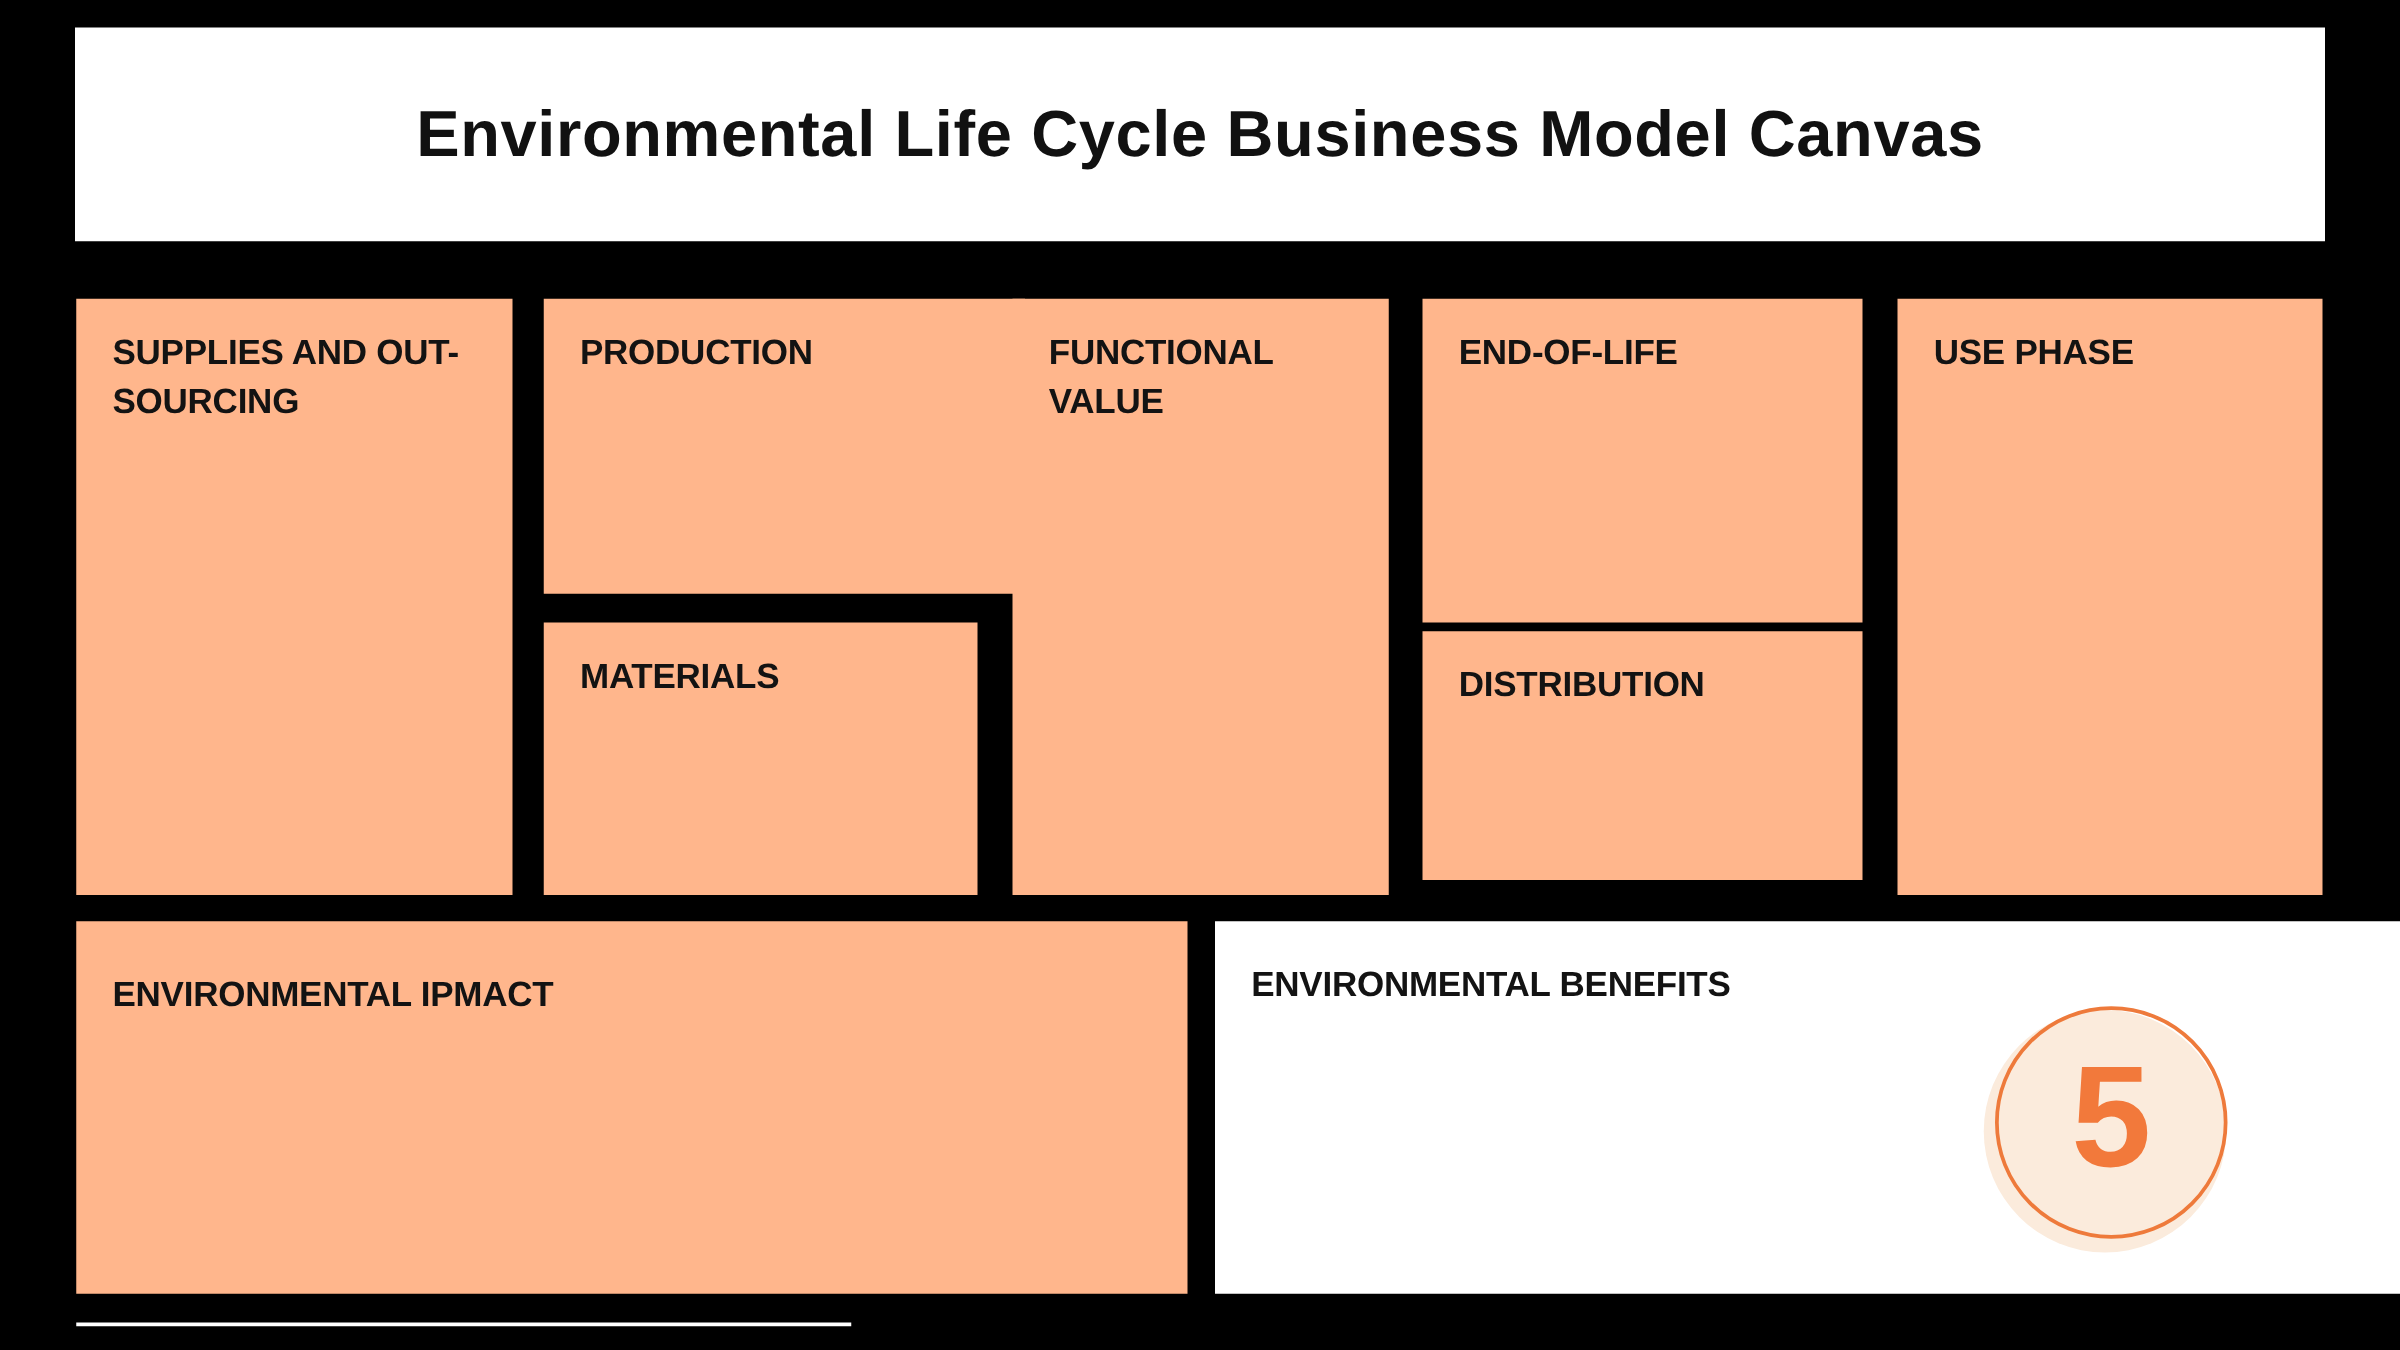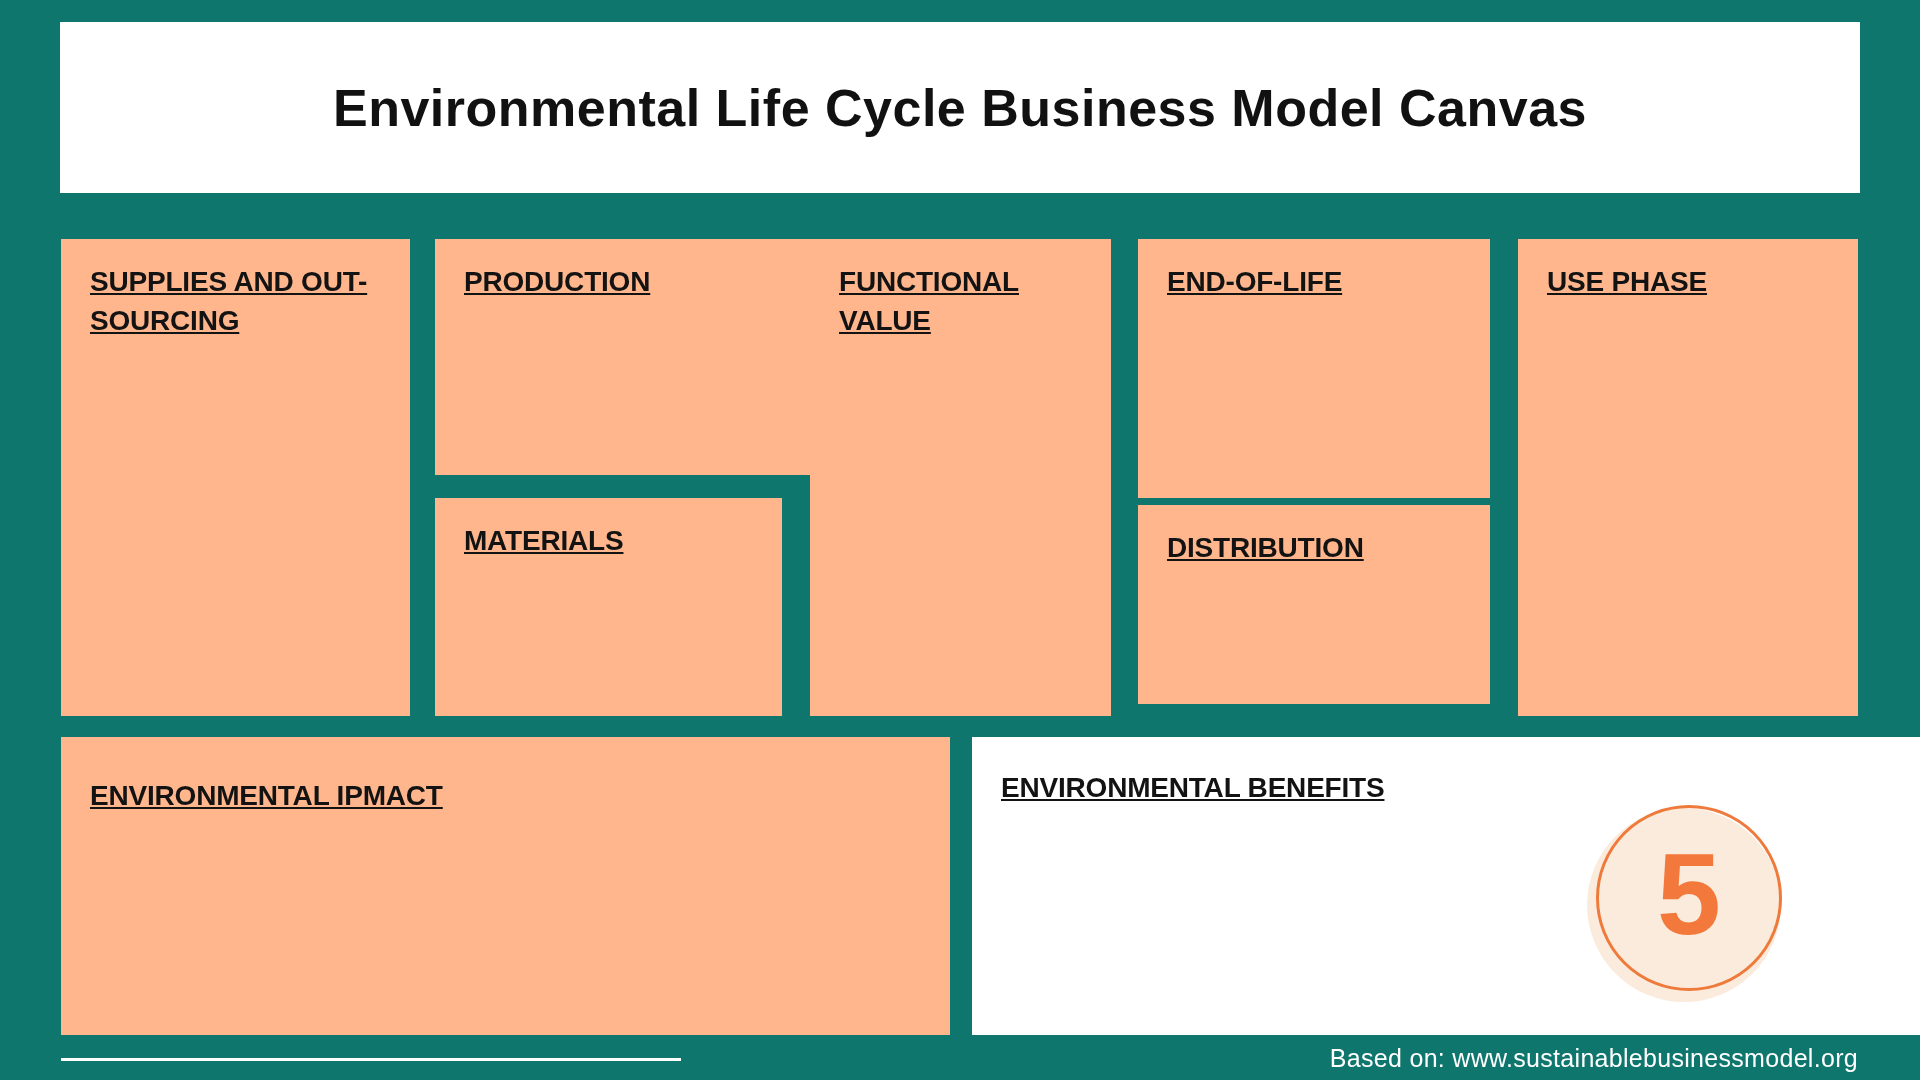--- a/index.html
+++ b/index.html
@@ -1,35 +1,35 @@
 <!DOCTYPE html>
 <html><head>
 <meta charset="utf-8">
 <style>
   html,body{margin:0;padding:0;background:#FA813F;}
   #canvas{
     position:relative;width:1920px;height:1080px;overflow:hidden;
-    background:#0f766e;
+    background:#000000;
     font-family:"Liberation Sans",sans-serif;
   }
   .header{
     position:absolute;left:60px;top:22px;width:1800px;height:171px;
     background:#FFFFFF;display:flex;align-items:center;justify-content:center;
   }
   .title{
     font-size:52px;font-weight:700;color:#111111;letter-spacing:0.5px;
     white-space:nowrap;
   }
   .cell{
     position:absolute;background:#FFB68C;
     padding:24px 29px;box-sizing:border-box;
   }
   .cell-label{
     font-size:28px;font-weight:700;color:#131313;
-    letter-spacing:-0.2px;line-height:1.38;text-decoration:underline;
+    letter-spacing:-0.2px;line-height:1.38;
   }
   .cell.white{background:#FFFFFF;padding:32px 29px;}
   
   .supplies     {left:61px;  top:239px; width:349px; height:477px;}
   .production   {left:435px; top:239px; width:385px; height:236px;}
   .materials    {left:435px; top:498px; width:347px; height:218px;}
   .functional   {left:810px; top:239px; width:301px; height:477px;}
   .endoflife    {left:1138px;top:239px; width:352px; height:259px;}
   .distribution {left:1138px;top:505px; width:352px; height:199px;}
   .usephase     {left:1518px;top:239px; width:340px; height:477px;}
@@ -104,15 +104,14 @@
     <div class="cell-label">ENVIRONMENTAL BENEFITS</div>
     <div class="badge-wrap">
       <div class="badge-fill"></div>
       <div class="badge-ring">
         <div class="badge-number">5</div>
       </div>
     </div>
   </div>
 
   <div class="footer-line"></div>
-  <div class="attribution">Based on: www.sustainablebusinessmodel.org</div>
 
 </div>
 
 </body></html>

